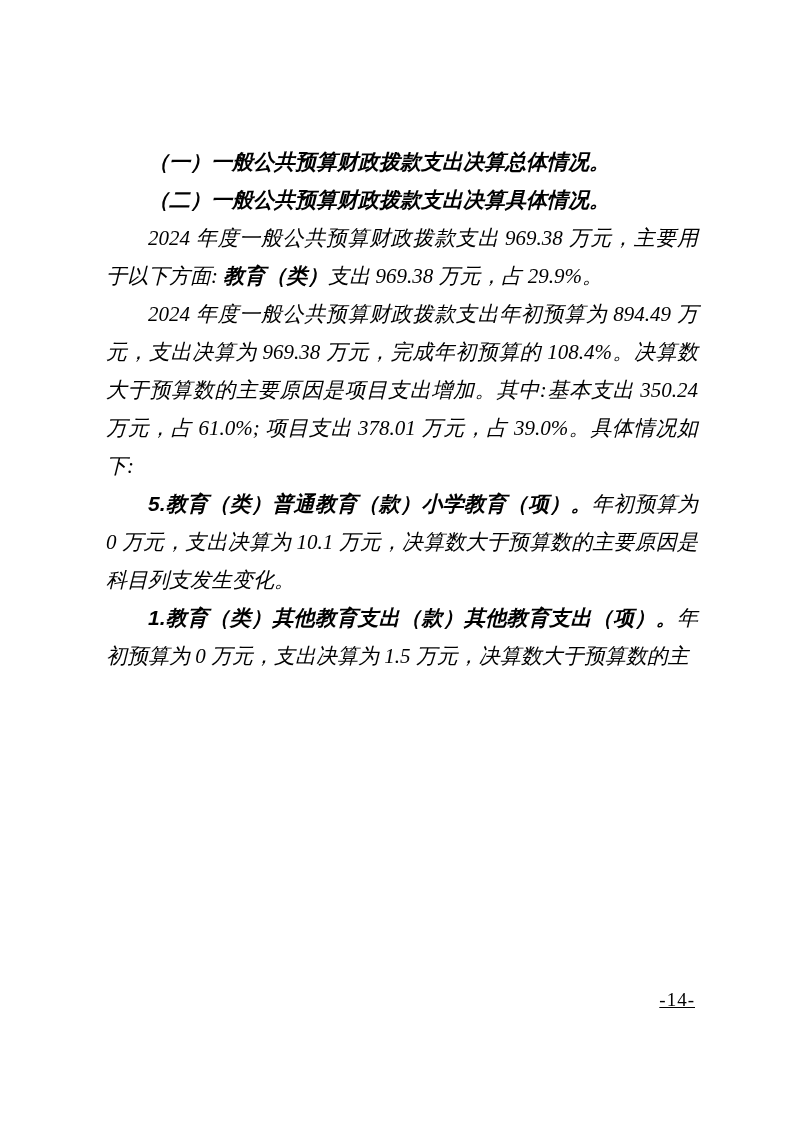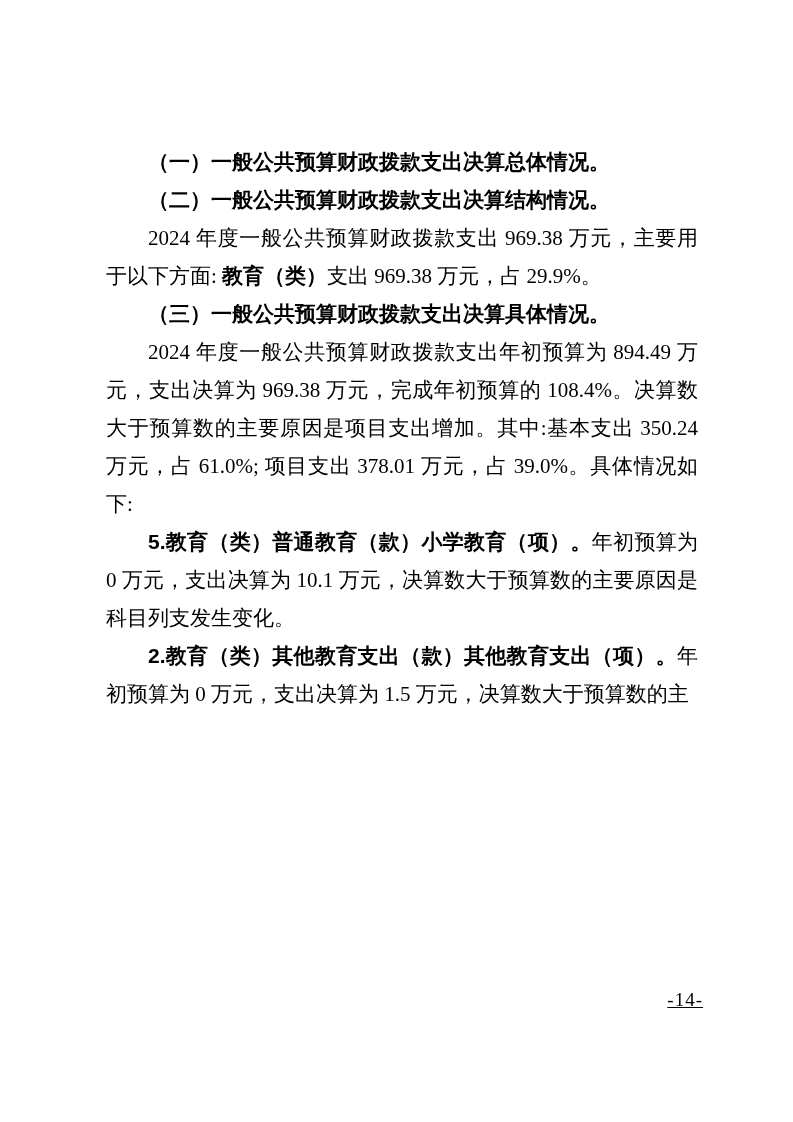--- a/index.html
+++ b/index.html
@@ -24,54 +24,54 @@
     width: 592px;
   }
   .doc p {
     margin: 0;
     font-size: 21px;
     line-height: 38px;
     text-indent: 42px;
     text-align: justify;
     text-justify: inter-character;
     word-break: break-all;
+    font-style: italic;
   }
   .b {
     font-weight: bold;
     font-family: "Liberation Sans", "DejaVu Sans", sans-serif;
   }
   .footer {
     position: absolute;
     top: 988px;
-    right: 90px;
+    right: 98px;
     font-size: 19px;
     line-height: 24px;
     letter-spacing: 1px;
     color: #000000;
     text-decoration: underline;
   }
 </style>
 </head>
 <body>
 
 <div class="page">
   <div class="doc">
 
     <p><span class="b">（一）一般公共预算财政拨款支出决算总体情况。</span></p>
 
 
-    <p><span class="b">（二）一般公共预算财政拨款支出决算结构情况。</span></p>
+    <p><span class="b">（二）一般公共预算财政拨款支出决算具体情况。</span></p>
 
     <p><span>2024 年度一般公共预算财政拨款支出 969.38 万元，主要用于以下方面: </span><span class="b">教育（类）</span><span>支出 969.38 万元，占 29.9%。</span></p>
 
-    <p><span class="b">（三）一般公共预算财政拨款支出决算具体情况。</span></p>
 
     <p><span>2024 年度一般公共预算财政拨款支出年初预算为 894.49 万元，支出决算为 969.38 万元，完成年初预算的 108.4%。决算数大于预算数的主要原因是项目支出增加。其中:基本支出 350.24 万元，占 61.0%; 项目支出 378.01 万元，占 39.0%。具体情况如下:</span></p>
 
     <p><span class="b">5.教育（类）普通教育（款）小学教育（项）。</span><span>年初预算为 0 万元，支出决算为 10.1 万元，决算数大于预算数的主要原因是科目列支发生变化。</span></p>
 
 
-    <p><span class="b">2.教育（类）其他教育支出（款）其他教育支出（项）。</span><span>年初预算为 0 万元，支出决算为 1.5 万元，决算数大于预算数的主</span></p>
+    <p><span class="b">1.教育（类）其他教育支出（款）其他教育支出（项）。</span><span>年初预算为 0 万元，支出决算为 1.5 万元，决算数大于预算数的主</span></p>
 
   </div>
 
   <div class="footer">-14-</div>
 </div>
 
 </body></html>

